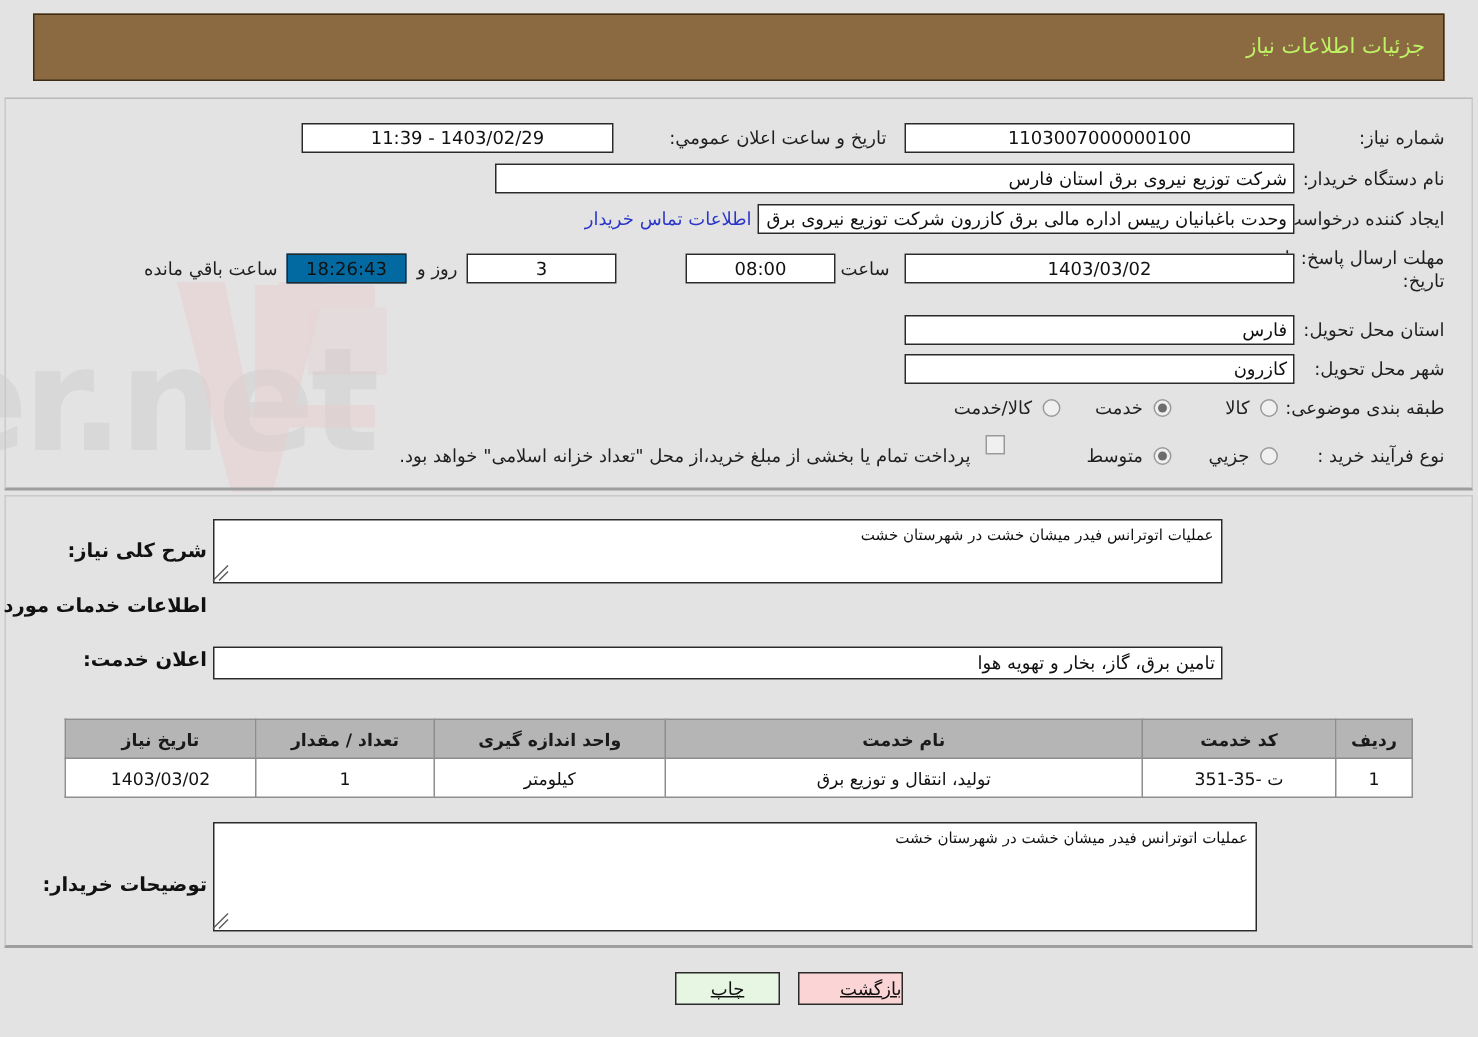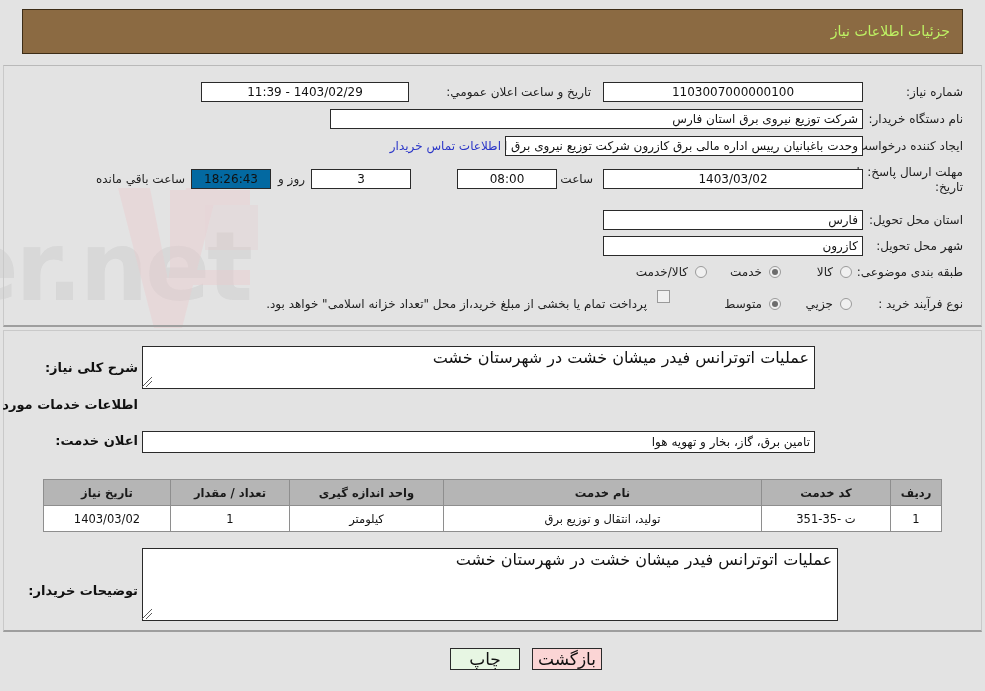--- a/index.html
+++ b/index.html
@@ -157,21 +157,21 @@
     white-space: nowrap;
   }
 
   
   .ta {
     position: absolute;
     box-sizing: border-box;
     background: #ffffff;
     border: 1px solid #2a2a2a;
     font-family: "DejaVu Sans", "Liberation Sans", sans-serif;
-    font-size: 16px;
+    font-size: 10px;
     color: #111111;
     padding: 3px 5px 16px 5px;
     direction: rtl;
     text-align: right;
     resize: none;
     overflow: hidden;
     z-index: 3;
     line-height: 16px;
   }
   .ta-grip {
@@ -210,27 +210,28 @@
     text-align: center;
   }
 
   
   .btn {
     position: absolute;
     box-sizing: border-box;
     height: 22px;
     border: 1px solid #2a2a2a;
     font-family: "DejaVu Sans", "Liberation Sans", sans-serif;
-    font-size: 17px;
+    font-size: 12px;
     color: #111111;
     text-align: center;
     line-height: 20px;
     cursor: pointer;
     z-index: 3;
     padding: 0;
+    text-decoration: underline;
   }
   #btn-print  { background: #e7f6e3; }
   #btn-back   { background: #fbd5d5; }
 </style>
 </head>
 <body>
 
 <svg id="watermark" viewBox="0 0 985 260" xmlns="http://www.w3.org/2000/svg">
   <g fill="#bdbdbd" opacity="0.55">
     <text x="250" y="150" font-family="DejaVu Sans, sans-serif" font-size="96" font-weight="bold" letter-spacing="-3">AriaTender.net</text>
@@ -333,13 +334,13 @@
 <div class="heading" style="right:847px; top:583px;">توضیحات خریدار:</div>
 <div class="ta" style="right:147px; top:548px; width:696px; height:73px;">عملیات اتوترانس فیدر میشان خشت در شهرستان خشت</div>
 <svg class="ta-grip" style="right:832px; top:608px;" viewBox="0 0 12 12">
   <g stroke="#5a5a5a" stroke-width="1">
     <line x1="11" y1="1" x2="1" y2="11"></line>
     <line x1="11" y1="5" x2="5" y2="11"></line>
   </g>
 </svg>
 
 <button class="btn" id="btn-print" style="right:465px; top:648px; width:70px;">چاپ</button>
-<button class="btn" id="btn-back" style="right:383px; top:648px; width:70px;">بازگشت</button>
+<button class="btn" id="btn-back" style="right:383px; top:648px; width:70px;text-align:right;">بازگشت</button>
 
 </body></html>

